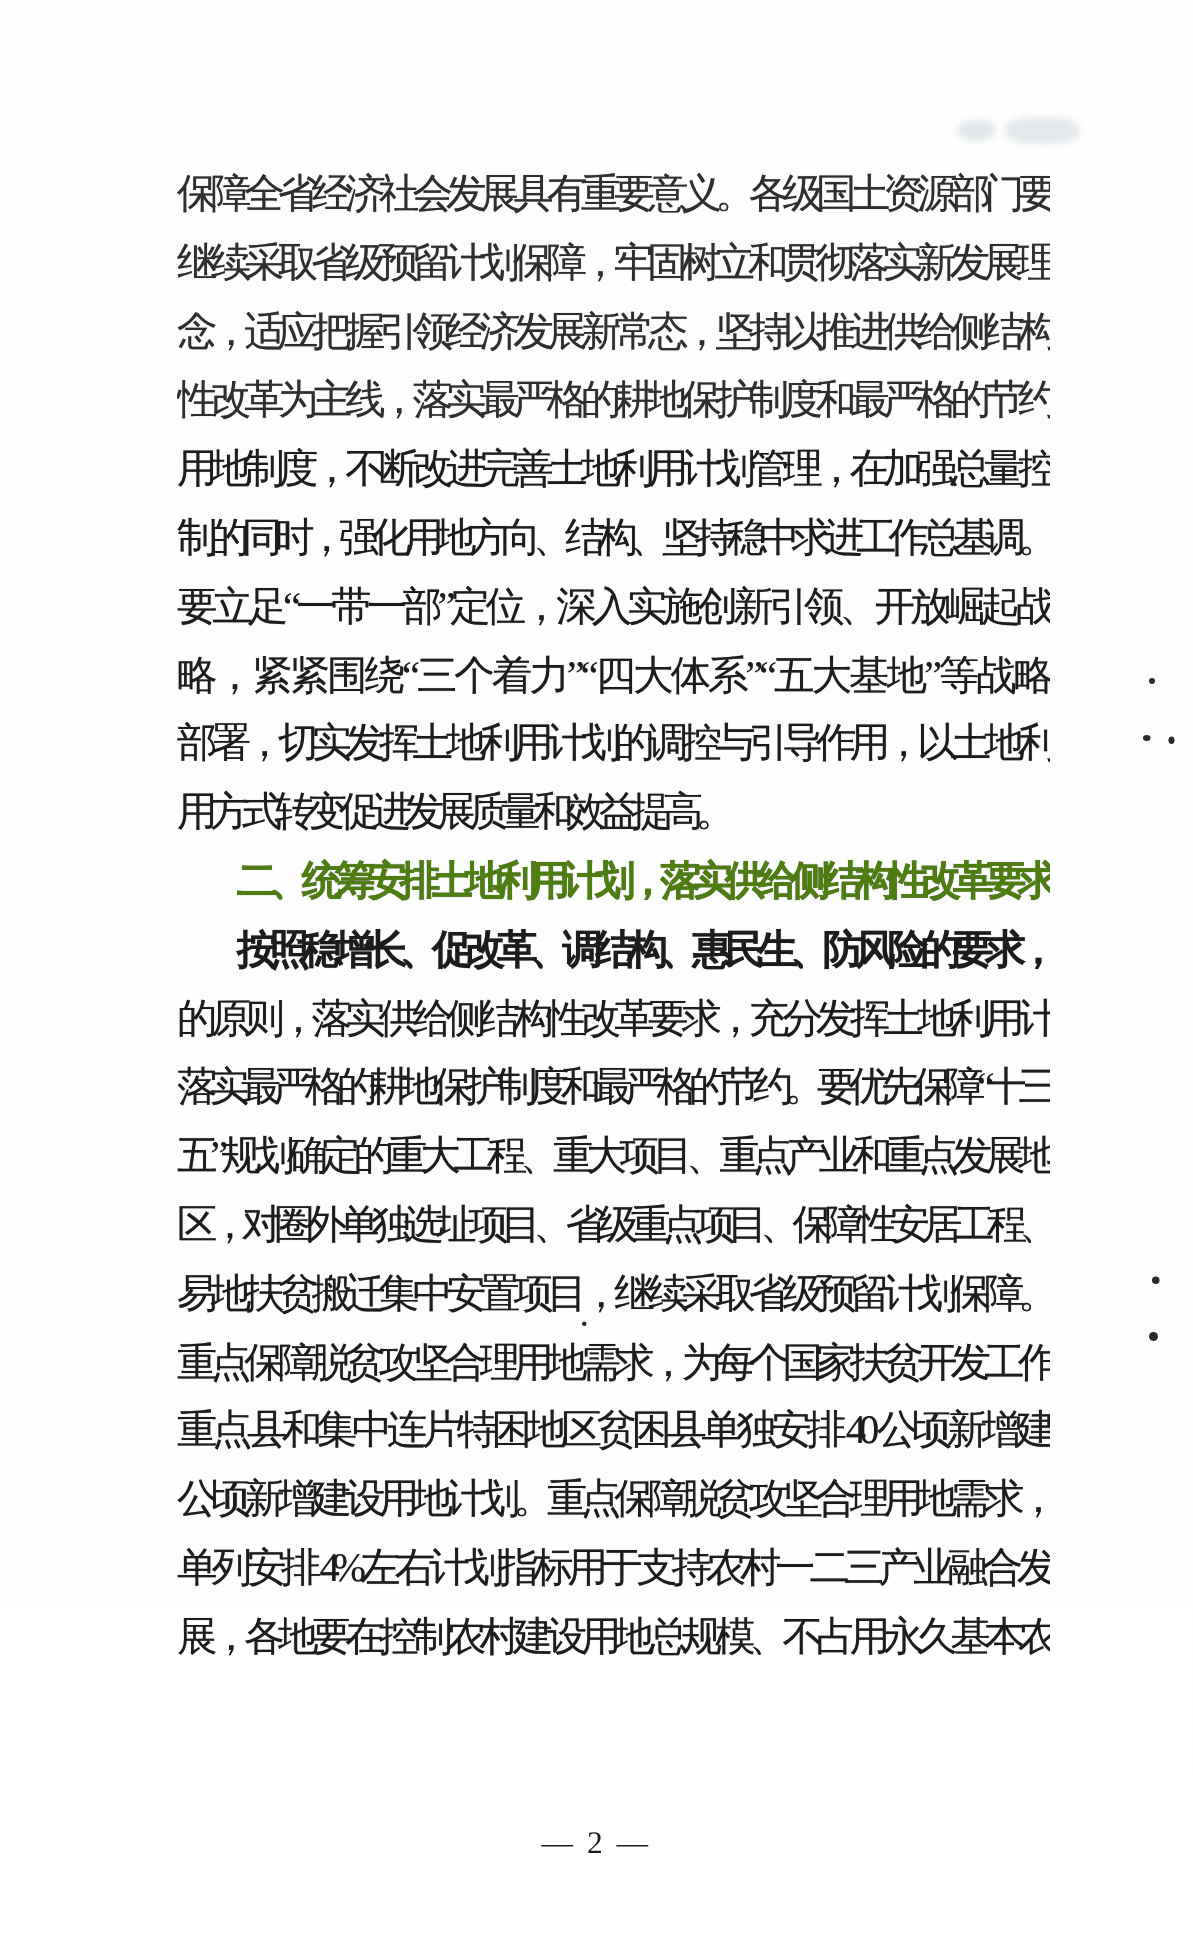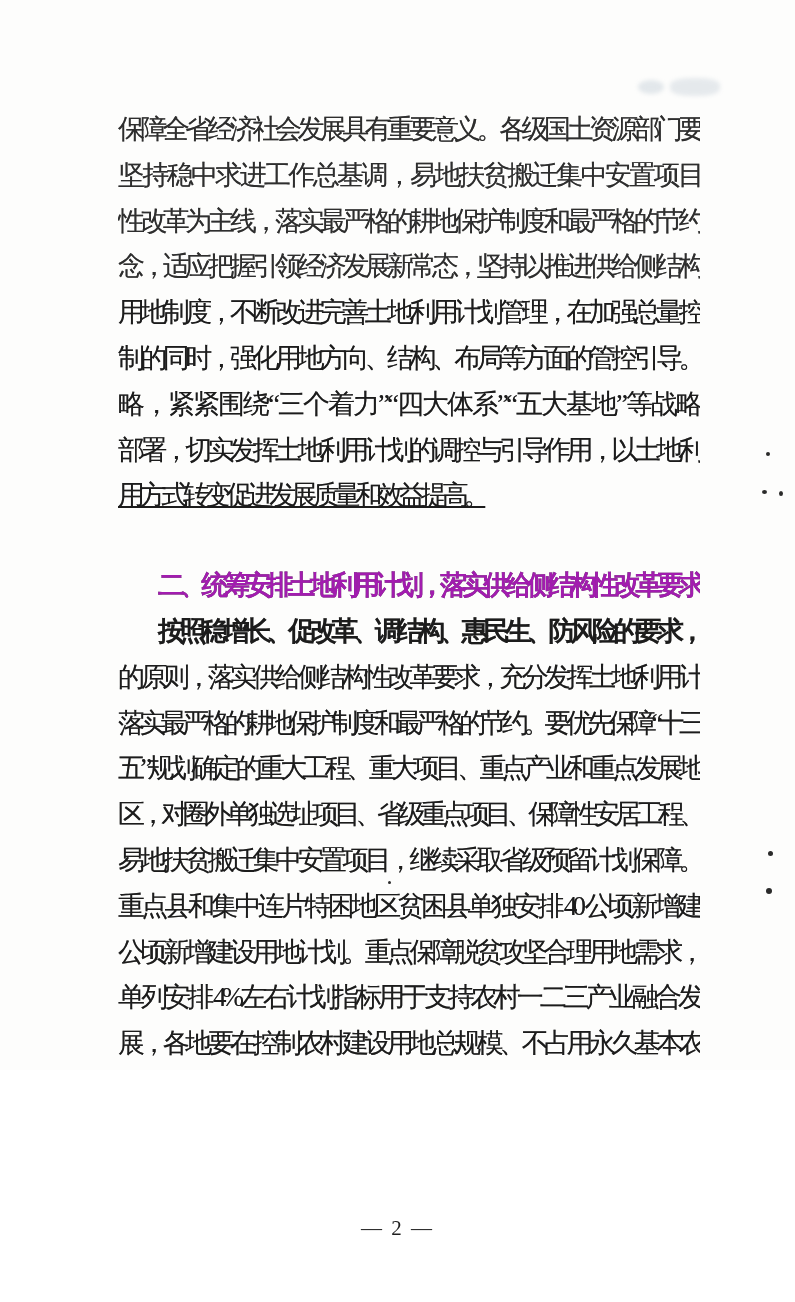--- a/index.html
+++ b/index.html
@@ -24,28 +24,27 @@
     line-height:45.8px;
     font-size:27px;
     text-align:justify;
     text-align-last:justify;
     overflow:hidden;
     white-space:normal;
     font-kerning:none;
     text-shadow:0 0 0.5px rgba(20,20,20,0.55);
   }
   .soft{ filter:blur(0.45px); color:#2e2e2e; }
-  .short{ text-align-last:left;text-decoration:underline; }
+  .short{ text-align-last:left; }
   .indent{ padding-left:40px;font-weight:bold; }
   .heading{
     font-family:"Liberation Sans","DejaVu Sans",sans-serif;
     font-weight:bold;
-    color:#a21caf;
+    color:#4d7c0f;
     text-shadow:0 0 0.6px rgba(10,10,10,0.7);
-    margin-top:44px;
   }
   .footer{
     position:absolute;left:0;top:1216px;width:795px;
     text-align:center;
     font-size:21px;
     color:#1d1d1d;
     letter-spacing:2px;
     filter:blur(0.2px);
   }
   .speck{
@@ -71,37 +70,39 @@
 
 <div class="page">
 
   <div class="smudge">
     <div class="blob1"></div>
     <div class="blob2"></div>
   </div>
 
   <div class="content">
     <div class="line soft" style="letter-spacing:-5.6px">保障全省经济社会发展具有重要意义。各级国土资源部门要</div>
-    <div class="line soft" style="letter-spacing:-4.8px">坚持稳中求进工作总基调，易地扶贫搬迁集中安置项目</div>
+    <div class="line soft" style="letter-spacing:-4.8px">继续采取省级预留计划保障，牢固树立和贯彻落实新发展理</div>
+    <div class="line soft" style="letter-spacing:-5.6px">念，适应把握引领经济发展新常态，坚持以推进供给侧结构</div>
     <div class="line soft" style="letter-spacing:-5.6px">性改革为主线，落实最严格的耕地保护制度和最严格的节约</div>
-    <div class="line soft" style="letter-spacing:-5.6px">念，适应把握引领经济发展新常态，坚持以推进供给侧结构</div>
     <div class="line" style="letter-spacing:-5.6px">用地制度，不断改进完善土地利用计划管理，在加强总量控</div>
-    <div class="line" style="letter-spacing:-5.6px">制的同时，强化用地方向、结构、布局等方面的管控引导。</div>
+    <div class="line" style="letter-spacing:-5.6px">制的同时，强化用地方向、结构、坚持稳中求进工作总基调。</div>
+    <div class="line" style="letter-spacing:-4.4px">要立足“一带一部”定位，深入实施创新引领、开放崛起战</div>
     <div class="line" style="letter-spacing:-2.9px">略，紧紧围绕“三个着力”“四大体系”“五大基地”等战略</div>
     <div class="line" style="letter-spacing:-5.6px">部署，切实发挥土地利用计划的调控与引导作用，以土地利</div>
     <div class="line short" style="letter-spacing:-5.4px">用方式转变促进发展质量和效益提高。</div>
 
     <div class="line heading indent" style="letter-spacing:-5.8px">二、统筹安排土地利用计划，落实供给侧结构性改革要求</div>
 
     <div class="line indent" style="letter-spacing:-5.7px">按照稳增长、促改革、调结构、惠民生、防风险的要求，</div>
     <div class="line" style="letter-spacing:-5.6px">的原则，落实供给侧结构性改革要求，充分发挥土地利用计</div>
     <div class="line" style="letter-spacing:-5.8px">落实最严格的耕地保护制度和最严格的节约。要优先保障“十三</div>
     <div class="line" style="letter-spacing:-5.8px">五”规划确定的重大工程、重大项目、重点产业和重点发展地</div>
     <div class="line" style="letter-spacing:-6.4px">区，对圈外单独选址项目、省级重点项目、保障性安居工程、</div>
     <div class="line" style="letter-spacing:-5.6px">易地扶贫搬迁集中安置项目，继续采取省级预留计划保障。</div>
+    <div class="line" style="letter-spacing:-5.6px">重点保障脱贫攻坚合理用地需求，为每个国家扶贫开发工作</div>
     <div class="line" style="letter-spacing:-4.7px">重点县和集中连片特困地区贫困县单独安排 40 公顷新增建</div>
     <div class="line" style="letter-spacing:-5.6px">公顷新增建设用地计划。重点保障脱贫攻坚合理用地需求，</div>
     <div class="line" style="letter-spacing:-5.0px">单列安排 4%左右计划指标用于支持农村一二三产业融合发</div>
     <div class="line" style="letter-spacing:-5.6px">展，各地要在控制农村建设用地总规模、不占用永久基本农</div>
   </div>
 
   <div class="footer">— 2 —</div>
 
   <div class="speck" style="left:766px;top:452px;width:4px;height:4px"></div>
   <div class="speck" style="left:762px;top:490px;width:5px;height:4px"></div>

